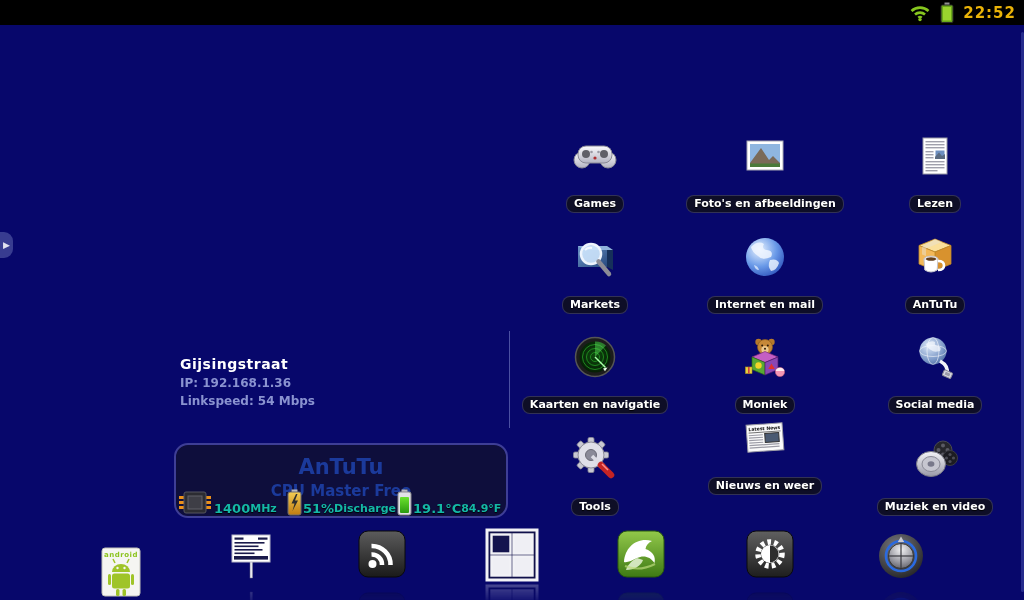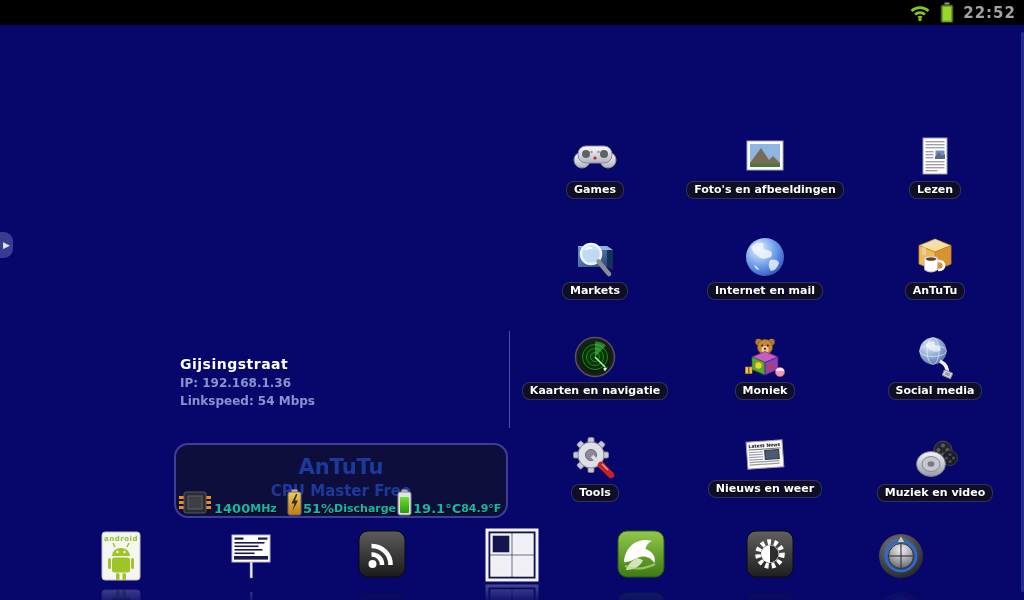--- a/index.html
+++ b/index.html
@@ -2,32 +2,32 @@
 <html><head>
 <meta charset="utf-8">
 <style>
   html,body{margin:0;padding:0;background:#000;}
   .screen{position:relative;width:1024px;height:600px;background:#07076b;overflow:hidden;
           font-family:"DejaVu Sans","Liberation Sans",sans-serif;}
   
   .statusbar{position:absolute;top:0;left:0;width:1024px;height:25px;background:#000;
              display:flex;align-items:center;justify-content:flex-end;gap:9px;
              padding-right:8px;box-sizing:border-box;z-index:10;}
-  .clock{color:#a3a3a3;font-weight:bold;font-size:15px;letter-spacing:1px;}
+  .clock{color:#eab308;font-weight:bold;font-size:15px;letter-spacing:1px;}
   
   .edge-handle{position:absolute;left:0;top:232px;width:13px;height:26px;
                background:rgba(150,160,215,.35);border-radius:0 9px 9px 0;
                display:flex;align-items:center;justify-content:center;}
   .edge-handle span{color:rgba(255,255,255,.85);font-size:9px;line-height:1;}
   
   .scroll-strip{position:absolute;right:0;top:32px;width:3px;height:560px;
                 background:rgba(110,130,220,.30);border-radius:2px;}
   
   .folder{position:absolute;width:180px;display:flex;flex-direction:column;
-          align-items:center;gap:2px;cursor:pointer;}
+          align-items:center;gap:16px;cursor:pointer;}
   .folder .label{background:rgba(16,16,32,.9);border:1px solid rgba(80,80,120,.55);
                  border-radius:8px;color:#fff;font-size:11px;font-weight:bold;
                  padding:1px 7px 2px;white-space:nowrap;
                  text-shadow:0 1px 1px #000;}
   
   .wifi-widget{position:absolute;left:180px;top:356px;color:#fff;}
   .wifi-ssid{font-size:14px;font-weight:bold;letter-spacing:.5px;}
   .wifi-sub{font-size:12px;color:#8a93d0;margin-top:4px;font-weight:bold;}
   .widget-divider{position:absolute;left:509px;top:331px;width:1px;height:97px;
                   background:rgba(160,170,230,.45);}
@@ -249,21 +249,21 @@
         </g>
         <circle cx="0" cy="0" r="13" fill="#dfdfe8" stroke="#8a8a96"></circle>
         <circle cx="0" cy="0" r="5.5" fill="#8a8a98" stroke="#6a6a76"></circle>
       </g>
       <line x1="20" y1="20" x2="30" y2="30" stroke="#dcdce4" stroke-width="3.6"></line>
       <line x1="29" y1="29" x2="39" y2="39" stroke="#c42424" stroke-width="6.5" stroke-linecap="round"></line>
       <line x1="30" y1="28" x2="36" y2="34" stroke="#ff8a8a" stroke-width="1.6"></line>
     </svg>
     <span class="label">Tools</span>
   </div>
-  <div class="folder" style="left:675px;top:432px;">
+  <div class="folder" style="left:675px;top:415px;">
     <svg width="46" height="46" viewBox="0 0 46 46">
       <g transform="rotate(-4 23 23)">
         <rect x="5" y="9" width="36" height="27" fill="#fafafa" stroke="#9a9aa4"></rect>
         <text x="23" y="15" font-size="4.6" font-weight="bold" fill="#111" text-anchor="middle">Latest News</text>
         <line x1="7" y1="17" x2="39" y2="17" stroke="#555" stroke-width=".8"></line>
         <g fill="#9a9aa4">
           <rect x="7" y="19" width="14" height="1.2"></rect>
             <rect x="7" y="21.5" width="14" height="1.2"></rect>
           <rect x="7" y="24" width="14" height="1.2"></rect>
             <rect x="7" y="26.5" width="14" height="1.2"></rect>
@@ -355,21 +355,21 @@
               <stop offset="1" stop-color="#2a9a10"></stop>
             </linearGradient>
           </defs>
         <rect x="4" y="8" width="9" height="16" rx="1" fill="url(#gb)"></rect>
       </svg>
       <div class="aw-val">19.1°C</div>
       <div class="aw-sub">84.9°F</div>
     </div>
   </div>
 
-  <div class="dock-item" style="left:91px;top:530px;">
+  <div class="dock-item" style="left:91px;top:546px;">
     <svg width="48" height="54" viewBox="0 0 48 54">
       <rect x="5" y="2" width="38" height="48" rx="3" fill="#f5f5f2" stroke="#c2c2ba"></rect>
       <text x="24" y="10.5" font-size="7" font-weight="bold" fill="#8cc41e" text-anchor="middle" letter-spacing="0.5">android</text>
       <g fill="#9fc428">
         <path d="M15 26 a9 8 0 0 1 18 0 Z"></path>
         <line x1="18" y1="17" x2="16" y2="13" stroke="#9fc428" stroke-width="1.5"></line>
         <line x1="30" y1="17" x2="32" y2="13" stroke="#9fc428" stroke-width="1.5"></line>
         <rect x="15" y="27.5" width="18" height="15" rx="2.5"></rect>
         <rect x="11" y="28" width="3" height="11" rx="1.5"></rect>
         <rect x="34" y="28" width="3" height="11" rx="1.5"></rect>

